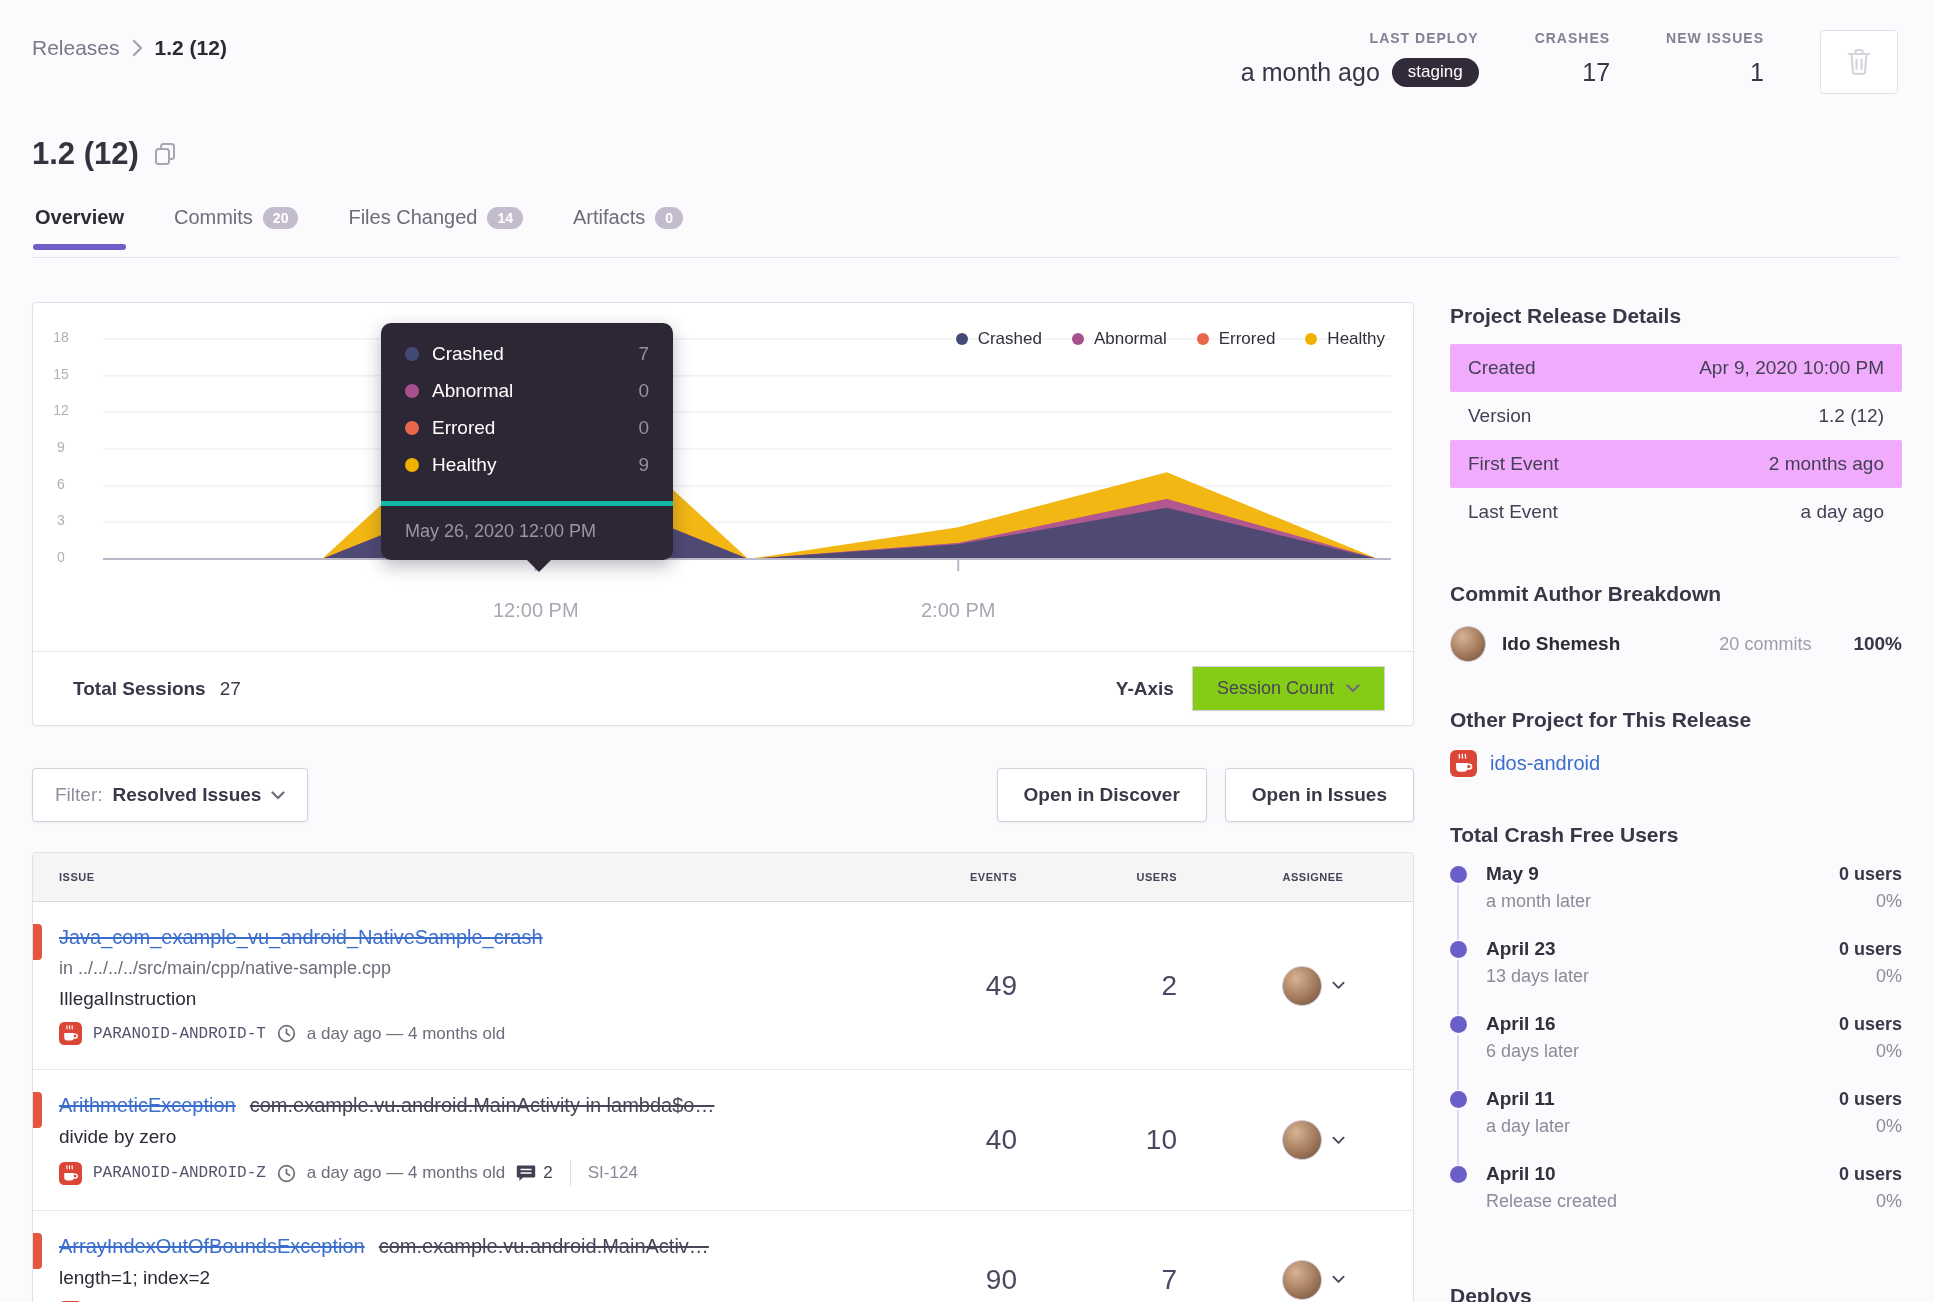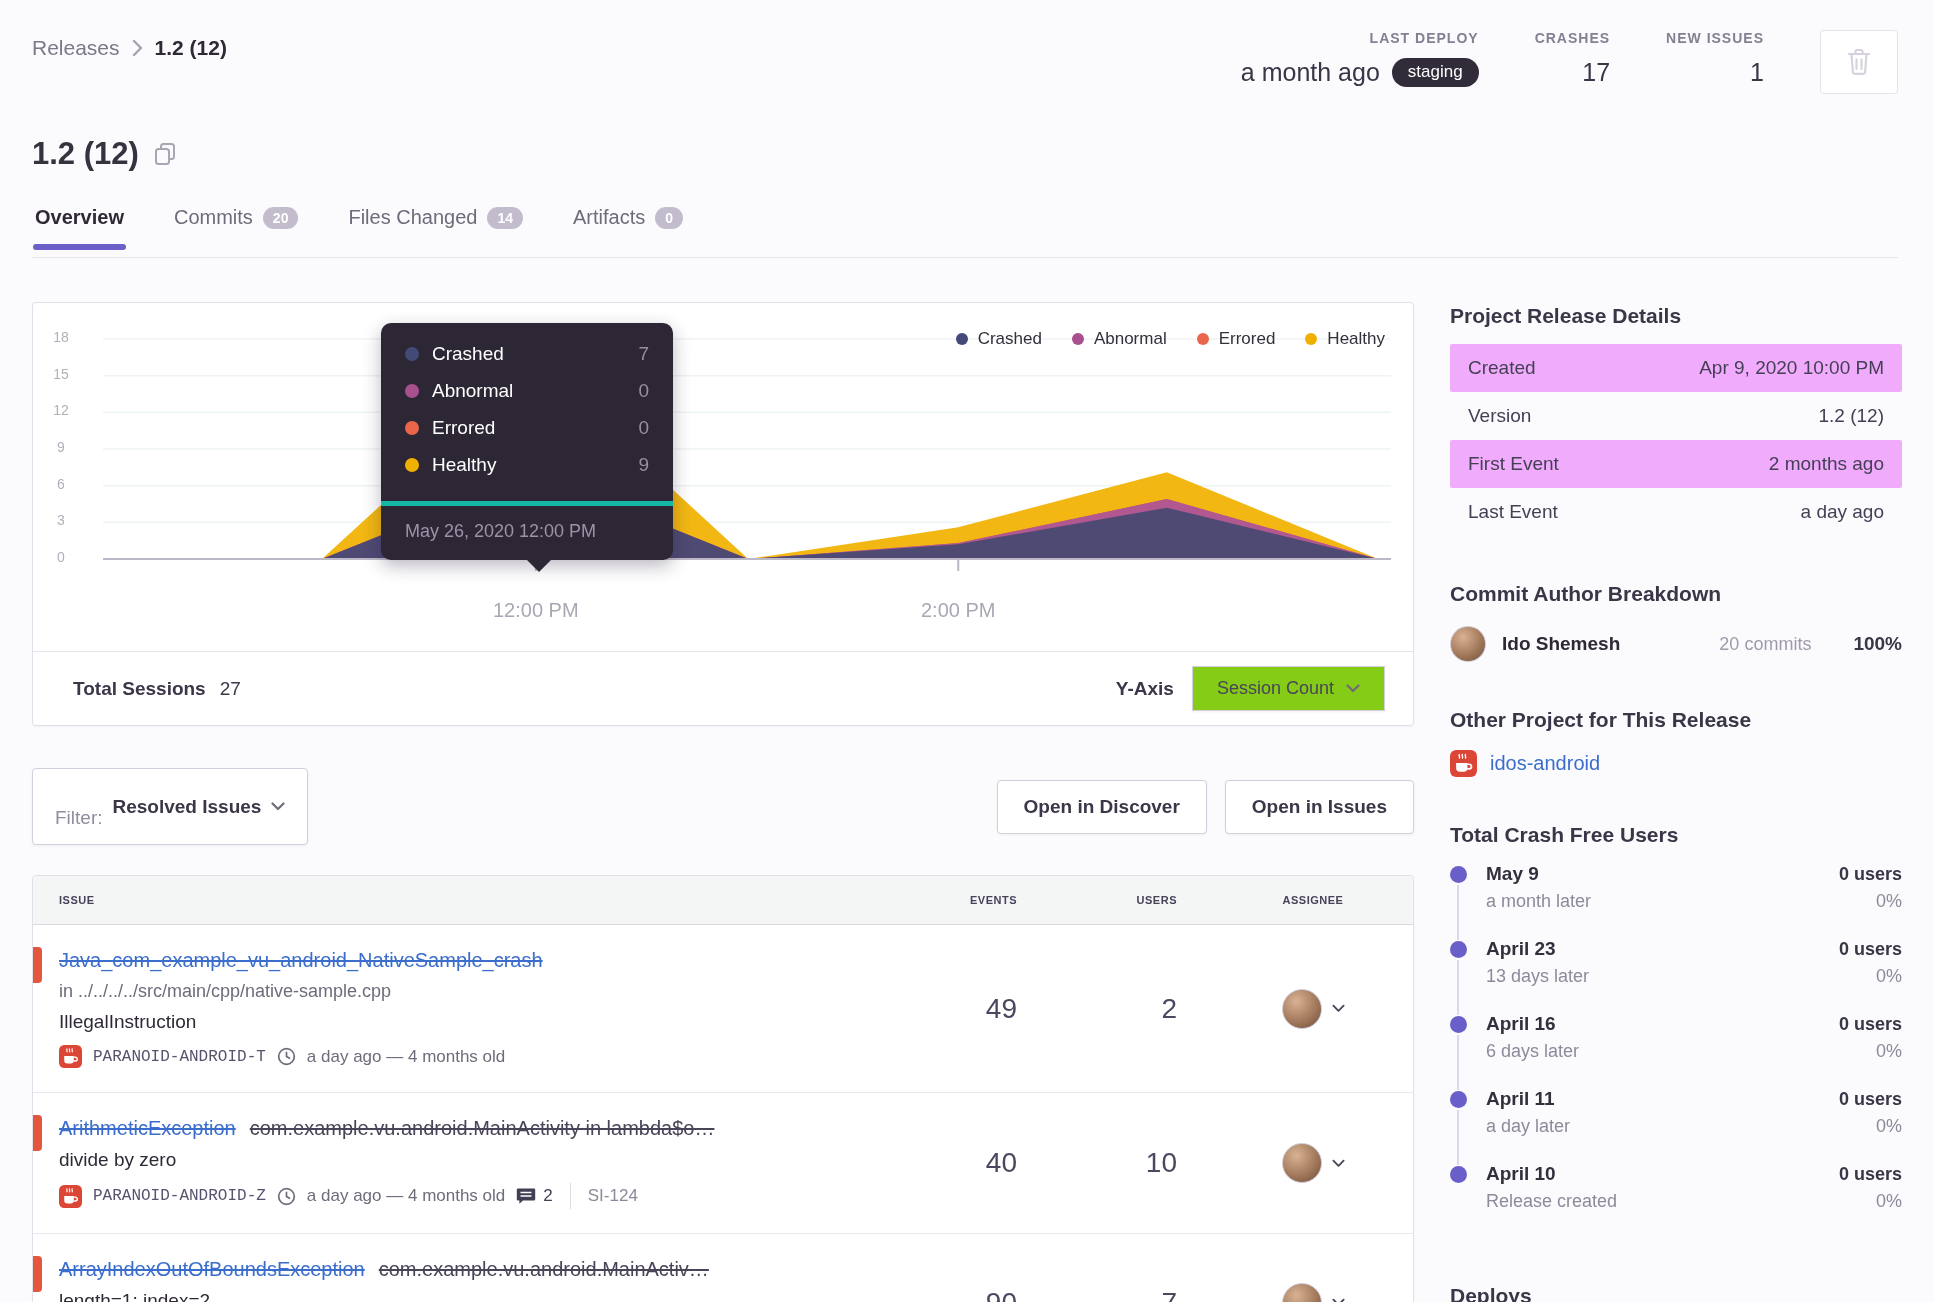--- a/index.html
+++ b/index.html
@@ -75,21 +75,21 @@
   .yaxis-group { display:flex; align-items:center; gap:18px; }
   .yaxis-label { font-size:19px; font-weight:bold; color:#3c3648; }
   .select-btn { display:flex; align-items:center; gap:12px; background:#84cc16; border:1px solid #d4cedd; border-radius:0;
                 padding:11px 24px; font-size:18px; color:#4a4458; cursor:pointer; box-shadow:0 1px 2px rgba(40,30,60,.05); }
   .chev { color:#6f6b7a; }
 
   
   .controls-row { display:flex; justify-content:space-between; align-items:center; margin-top:42px; }
   .filter-btn { display:flex; align-items:center; gap:10px; background:#fff; border:1px solid #d4cedd; border-radius:4px;
                 padding:15px 22px; font-size:19px; cursor:pointer; box-shadow:0 1px 3px rgba(40,30,60,.06); }
-  .filter-key { color:#928d9e;margin-top:23px; }
+  .filter-key { color:#928d9e; }
   .filter-val { color:#3c3648; font-weight:bold; }
   .btn-group { display:flex; gap:18px; }
   .action-btn { background:#fff; border:1px solid #d4cedd; border-radius:4px; padding:15px 26px;
                 font-size:19px; font-weight:bold; color:#3c3648; cursor:pointer; box-shadow:0 1px 3px rgba(40,30,60,.06); }
 
   
   .issues-card { margin-top:30px; overflow:hidden; }
   .table-header { display:flex; align-items:center; background:#f4f6f6; border-bottom:1px solid #dcd8e1; padding:18px 0; }
   .th { font-size:11px; font-weight:bold; letter-spacing:.5px; color:#47425a; }
   .th-issue { flex:1; padding-left:26px; }

